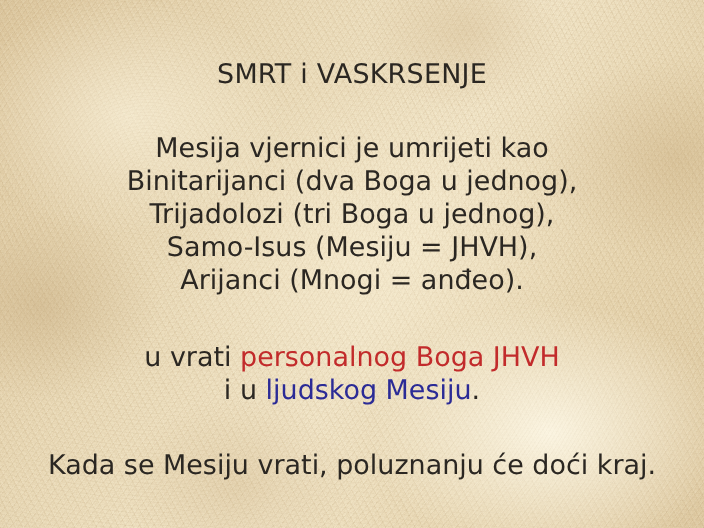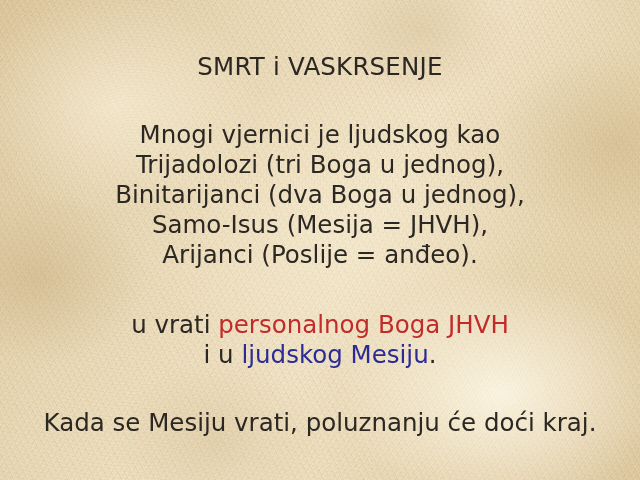--- a/index.html
+++ b/index.html
@@ -90,25 +90,25 @@
 <body>
 
 <div id="slide">
   <div class="content">
 
     <div class="title">SMRT i VASKRSENJE</div>
 
     <div class="gap-1"></div>
 
     <div class="para">
-      <span class="line">Mnogi vjernici je ljudskog kao</span>
+      <span class="line">Mesija vjernici je umrijeti kao</span>
+      <span class="line">Binitarijanci (dva Boga u jednog),</span>
       <span class="line">Trijadolozi (tri Boga u jednog),</span>
-      <span class="line">Binitarijanci (dva Boga u jednog),</span>
-      <span class="line">Samo-Isus (Mesija = JHVH),</span>
-      <span class="line">Arijanci (Poslije = anđeo).</span>
+      <span class="line">Samo-Isus (Mesiju = JHVH),</span>
+      <span class="line">Arijanci (Mnogi = anđeo).</span>
     </div>
 
     <div class="gap-2"></div>
 
     <div class="para">
       <span class="line"><span>u vrati </span><span class="red">personalnog Boga JHVH</span></span>
       <span class="line"><span>i u </span><span class="blue">ljudskog Mesiju</span><span>.</span></span>
     </div>
 
     <div class="gap-3"></div>

